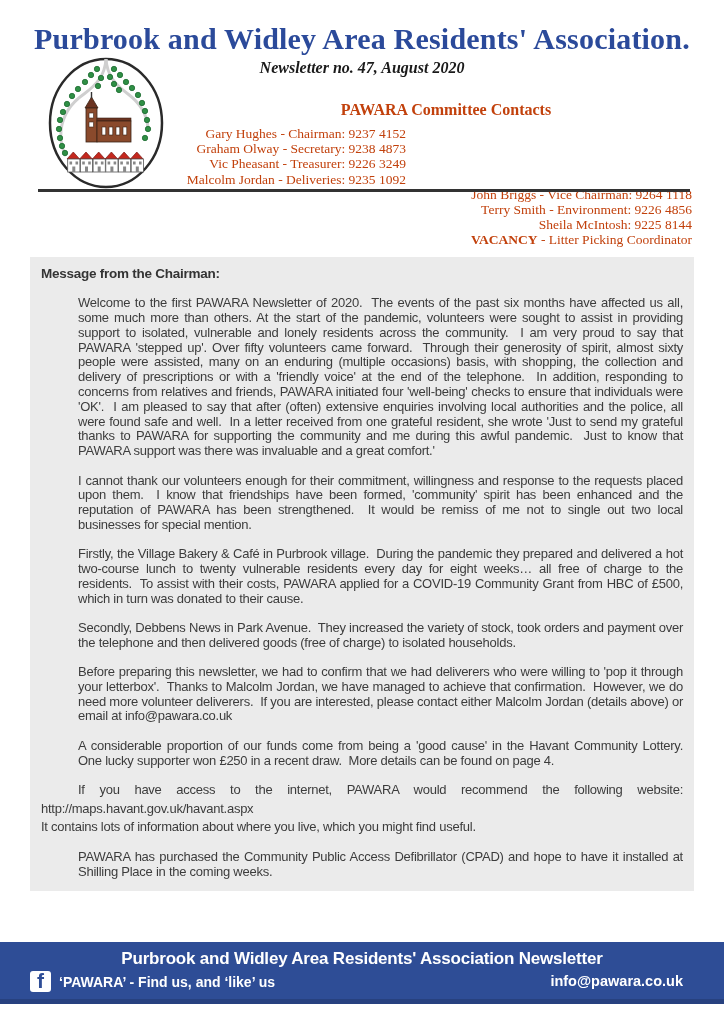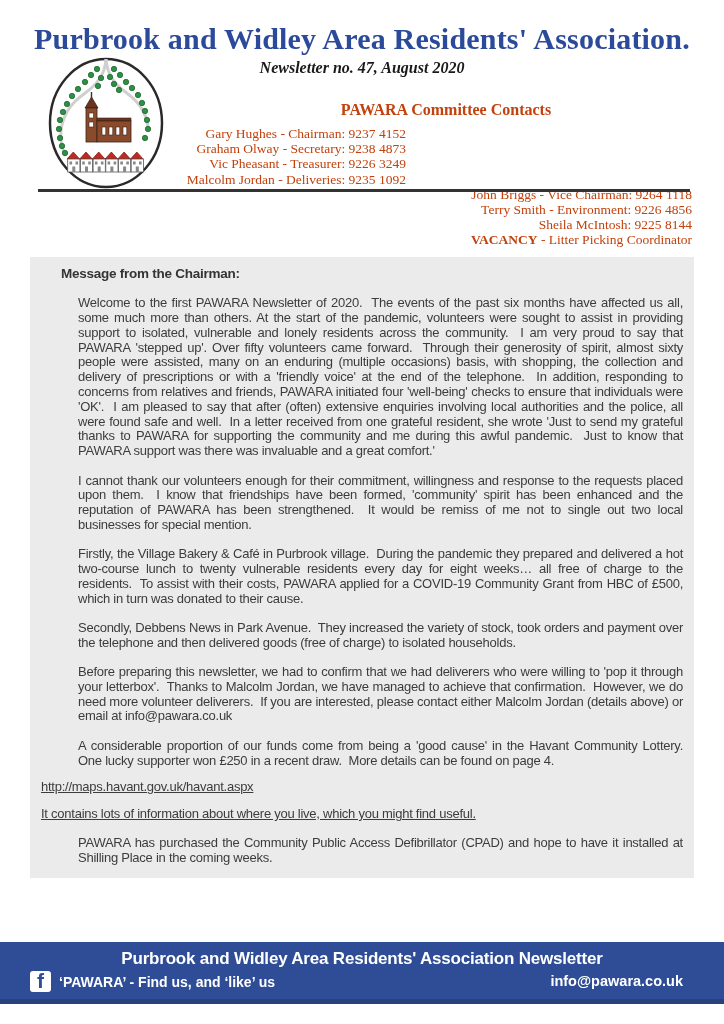--- a/index.html
+++ b/index.html
@@ -54,23 +54,23 @@
   }
   
   .message-box {
     position:absolute; top:257px; left:30px; width:664px;
     background:var(--box-gray,#ebebeb);
     padding:10px 11px 12px 11px;
     color:#3c3c3c;
     font-size:13px; letter-spacing:-0.25px; line-height:14.8px;
     text-align:justify;
   }
-  .msg-heading { font-weight:bold; font-size:13.5px; color:#343434;margin-left:20px; }
+  .msg-heading { font-weight:bold; font-size:13.5px; color:#343434; }
   .para { margin-top:14.5px; white-space:pre-wrap;margin-left:37px; }
-  .line { margin-top:12px; white-space:pre-wrap;text-decoration:underline; }
+  .line { margin-top:4px; white-space:pre-wrap; }
   .stretch { text-align:justify; text-align-last:justify; }
   
   .footer {
     position:absolute; left:0; bottom:0; width:724px; height:62px;
     background:var(--footer-blue,#2e4d96);
     border-bottom:5px solid #27417f;
     color:#ffffff;
   }
   .footer-title {
     margin-top:7px; text-align:center; font-weight:bold; font-size:17px;
@@ -219,20 +219,21 @@
 
 
   <section class="message-box">
     <div class="msg-heading">Message from the Chairman:</div>
     <div class="para">Welcome to the first PAWARA Newsletter of 2020.  The events of the past six months have affected us all, some much more than others. At the start of the pandemic, volunteers were sought to assist in providing support to isolated, vulnerable and lonely residents across the community.  I am very proud to say that PAWARA 'stepped up'. Over fifty volunteers came forward.  Through their generosity of spirit, almost sixty people were assisted, many on an enduring (multiple occasions) basis, with shopping, the collection and delivery of prescriptions or with a 'friendly voice' at the end of the telephone.  In addition, responding to concerns from relatives and friends, PAWARA initiated four 'well-being' checks to ensure that individuals were 'OK'.  I am pleased to say that after (often) extensive enquiries involving local authorities and the police, all were found safe and well.  In a letter received from one grateful resident, she wrote 'Just to send my grateful thanks to PAWARA for supporting the community and me during this awful pandemic.  Just to know that PAWARA support was there was invaluable and a great comfort.'</div>
     <div class="para">I cannot thank our volunteers enough for their commitment, willingness and response to the requests placed upon them.  I know that friendships have been formed, 'community' spirit has been enhanced and the reputation of PAWARA has been strengthened.  It would be remiss of me not to single out two local businesses for special mention.</div>
     <div class="para">Firstly, the Village Bakery &amp; Café in Purbrook village.  During the pandemic they prepared and delivered a hot two-course lunch to twenty vulnerable residents every day for eight weeks… all free of charge to the residents.  To assist with their costs, PAWARA applied for a COVID-19 Community Grant from HBC of £500, which in turn was donated to their cause.</div>
     <div class="para">Secondly, Debbens News in Park Avenue.  They increased the variety of stock, took orders and payment over the telephone and then delivered goods (free of charge) to isolated households.</div>
     <div class="para">Before preparing this newsletter, we had to confirm that we had deliverers who were willing to 'pop it through your letterbox'.  Thanks to Malcolm Jordan, we have managed to achieve that confirmation.  However, we do need more volunteer deliverers.  If you are interested, please contact either Malcolm Jordan (details above) or email at info@pawara.co.uk</div>
     <div class="para">A considerable proportion of our funds come from being a 'good cause' in the Havant Community Lottery.  One lucky supporter won £250 in a recent draw.  More details can be found on page 4.</div>
+    <div class="para stretch">If you have access to the internet, PAWARA would recommend the following website:</div>
     <div class="line">http://maps.havant.gov.uk/havant.aspx</div>
     <div class="line">It contains lots of information about where you live, which you might find useful.</div>
     <div class="para">PAWARA has purchased the Community Public Access Defibrillator (CPAD) and hope to have it installed at Shilling Place in the coming weeks.</div>
   </section>
 
   <footer class="footer">
     <div class="footer-title">Purbrook and Widley Area Residents' Association Newsletter</div>
     <div class="footer-left">
       <span class="fb-icon">
           <span>f</span>

